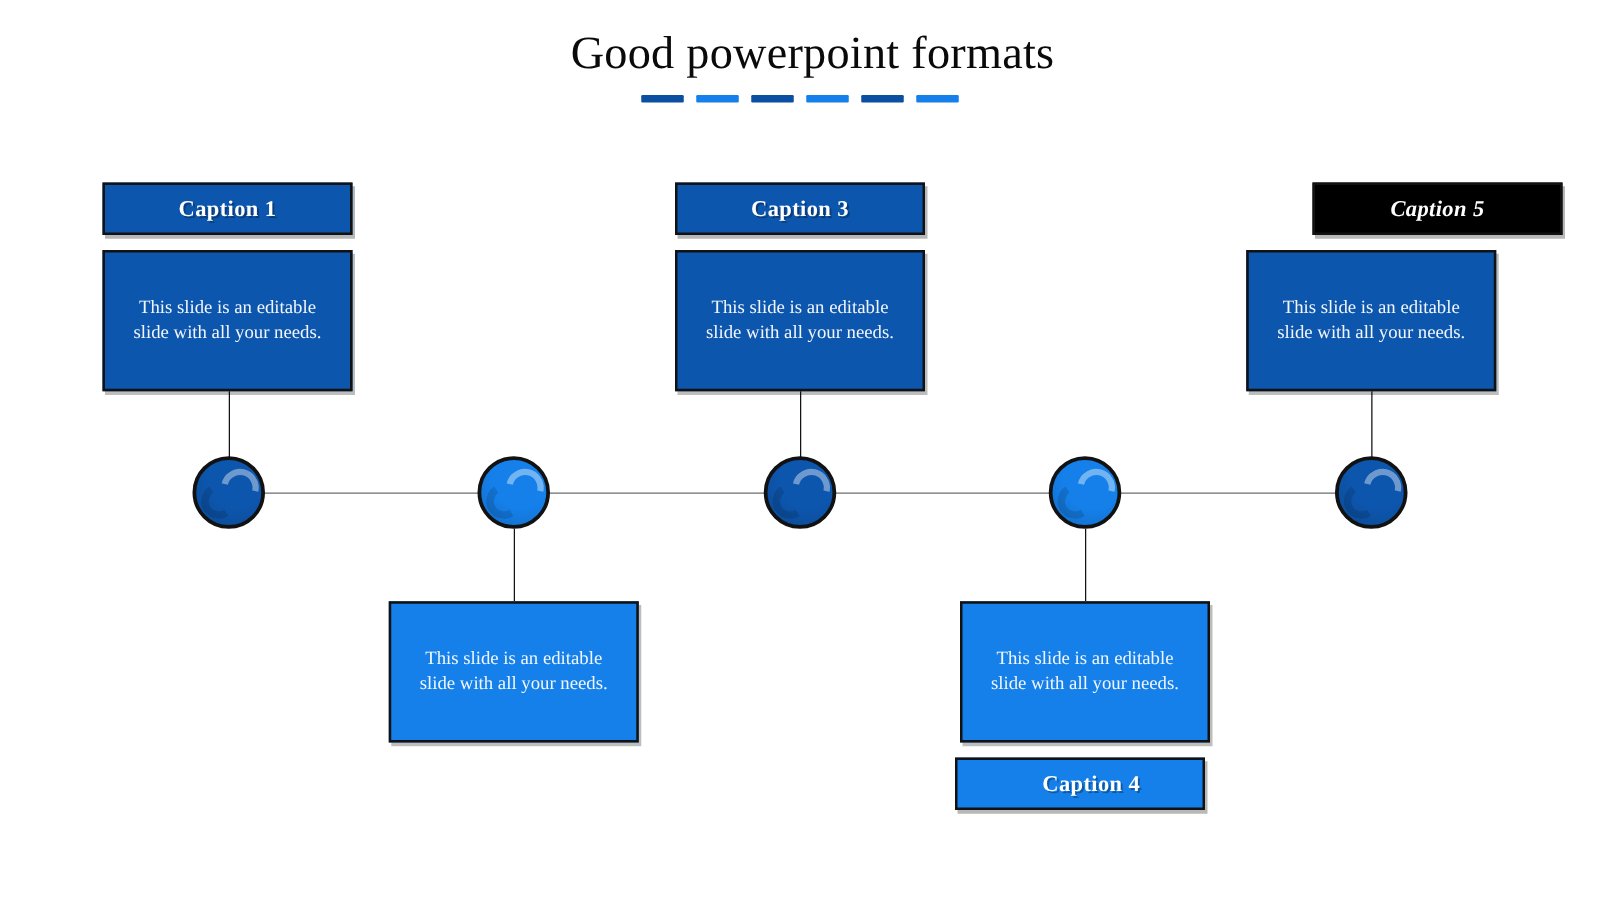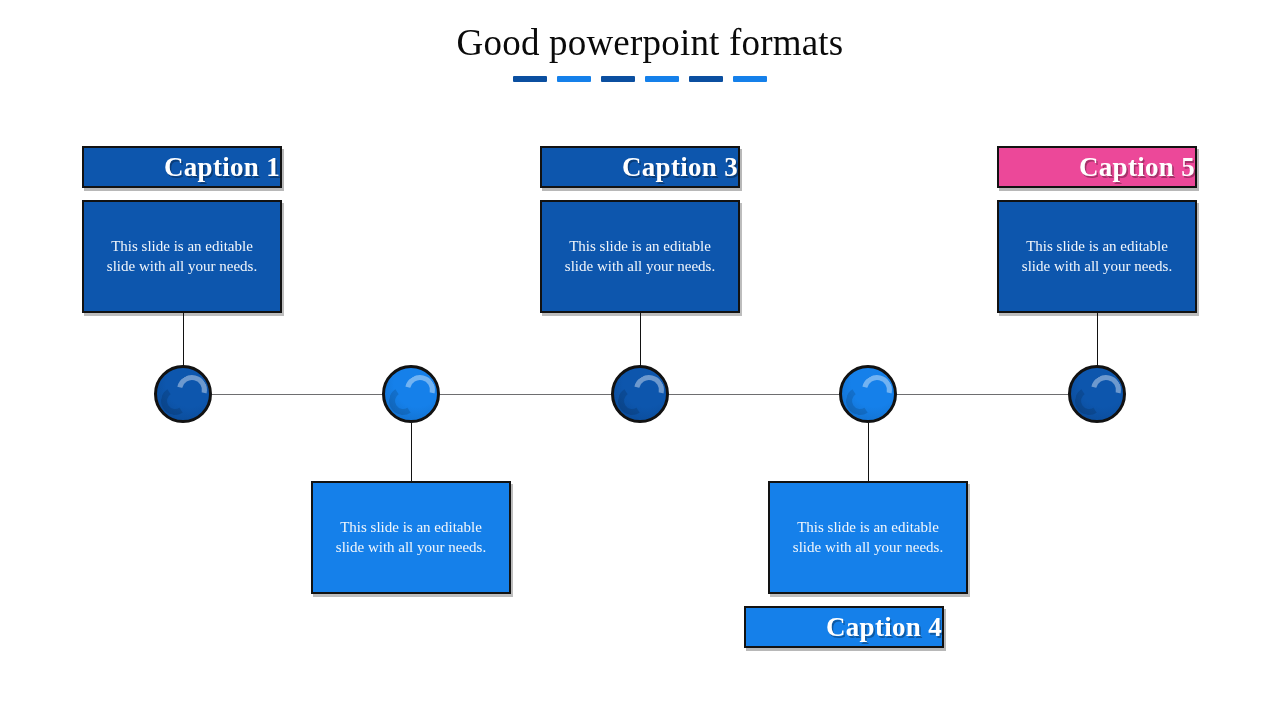--- a/index.html
+++ b/index.html
@@ -105,23 +105,23 @@
 
   
   .cap-head {
     position: absolute;
     width: 200px;
     height: 42px;
     border: 2.2px solid #121212;
     box-sizing: border-box;
     display: flex;
     align-items: center;
-    justify-content: flex-end;
-    font-family: "Liberation Serif", serif;
-    font-size: 27px;
+    justify-content: center;
+    font-family: "Liberation Serif", serif;
+    font-size: 18px;
     font-weight: 700;
     color: #ffffff;
     text-shadow: 1.6px 1.6px 0 rgba(0,0,0,0.30);
     box-shadow: 2px 3px 0 rgba(0,0,0,0.28);
     letter-spacing: 0.3px;
   }
 
   
   .cap-body {
     position: absolute;
@@ -194,25 +194,25 @@
   </div>
 
   <div class="node" style="left: 839px; top: 365px; background: radial-gradient(circle at 62% 30%, rgb(21, 128, 234) 0%, rgb(21, 128, 234) 48%, rgba(0, 0, 0, 0.16) 100%) rgb(21, 128, 234); border-color: rgb(18, 18, 18);">
     <span class="gloss-hi"></span>
     <span class="gloss-lo"></span>
   </div>
   <div class="stem" style="left: 868px; top: 423px; height: 58px; border-left-color: rgb(18, 18, 18);"></div>
   <div class="cap-body" style="left: 768px; top: 481px; background: rgb(21, 128, 234); border-color: rgb(18, 18, 18); color: rgb(242, 246, 251);">
     <span>This slide is an editable slide with all your needs.</span>
   </div>
-  <div class="cap-head" style="left: 744px; top: 606px; background: rgb(21, 128, 234); border-color: rgb(18, 18, 18); padding-left: 18px;">
+  <div class="cap-head" style="left: 764px; top: 606px; background: rgb(21, 128, 234); border-color: rgb(18, 18, 18); padding-left: 18px;">
     <span>Caption 4</span>
   </div>
 
-  <div class="cap-head" style="left: 997px; top: 146px; background: #ec4899; border-color: rgb(18, 18, 18);">
+  <div class="cap-head" style="left: 1050px; top: 146px; background: #000000; border-color: rgb(18, 18, 18); font-style: italic;">
     <span>Caption 5</span>
   </div>
   <div class="cap-body" style="left: 997px; top: 200px; background: rgb(13, 86, 173); border-color: rgb(18, 18, 18); color: rgb(242, 246, 251);">
     <span>This slide is an editable slide with all your needs.</span>
   </div>
   <div class="stem" style="left: 1097px; top: 313px; height: 53px; border-left-color: rgb(18, 18, 18);"></div>
   <div class="node" style="left: 1068px; top: 365px; background: radial-gradient(circle at 62% 30%, rgb(13, 86, 173) 0%, rgb(13, 86, 173) 48%, rgba(0, 0, 0, 0.16) 100%) rgb(13, 86, 173); border-color: rgb(18, 18, 18);">
     <span class="gloss-hi"></span>
     <span class="gloss-lo"></span>
   </div>

